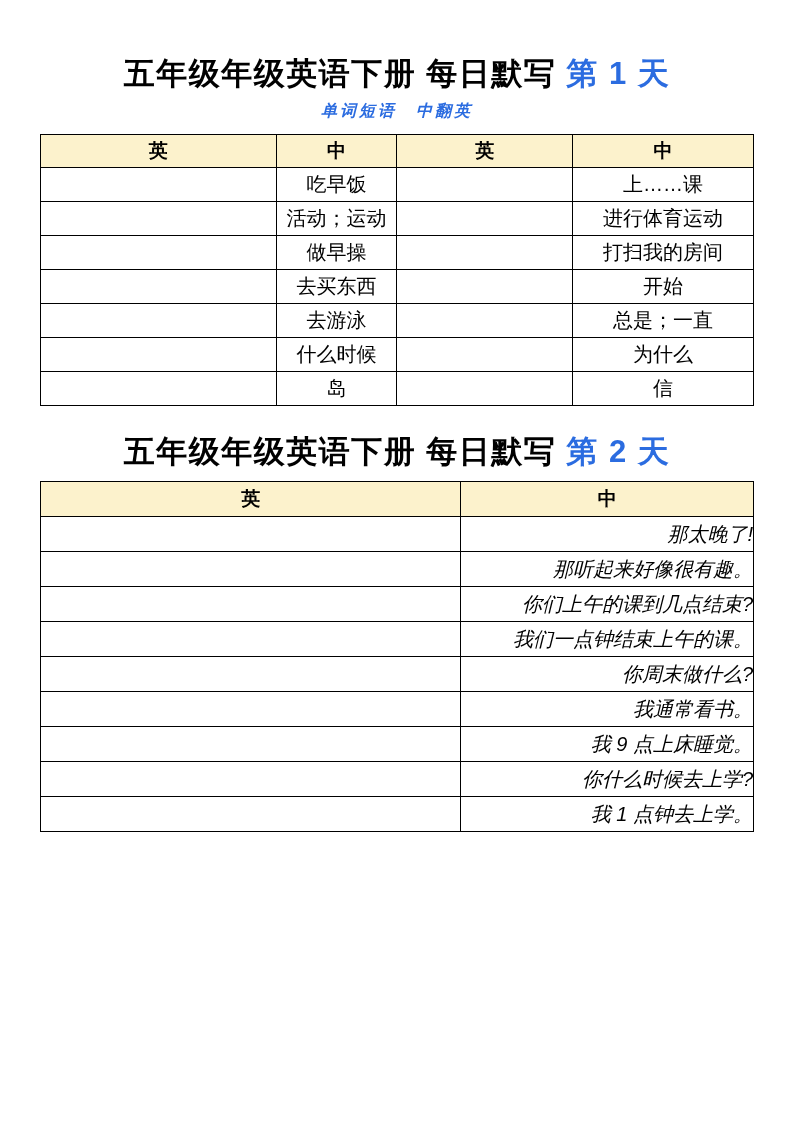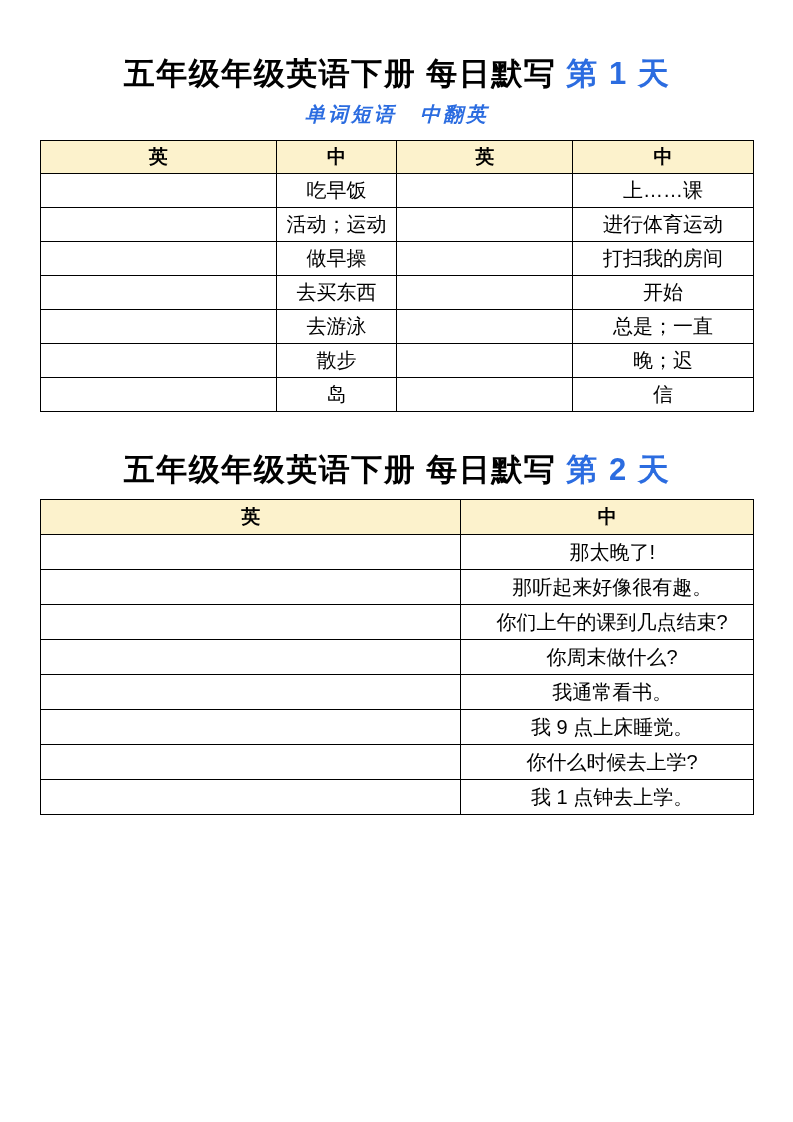--- a/index.html
+++ b/index.html
@@ -26,21 +26,21 @@
     letter-spacing:1.5px;
     line-height:1.15;
     white-space:nowrap;
   }
   .sec-title .day{
     color:var(--accent);
     margin-left:10px;
   }
   .sec-subtitle{
     text-align:center;
-    font-size:20px;
+    font-size:16px;
     font-weight:600;
     font-style:italic;
     letter-spacing:3px;
     color:var(--accent);
     margin-top:9px;
     font-family:"Liberation Serif","DejaVu Serif",serif;
   }
   table{
     border-collapse:collapse;
     width:714px;
@@ -66,24 +66,25 @@
   .t1 col.c1{width:33.05%;}
   .t1 col.c2{width:16.95%;}
   .t1 col.c3{width:24.65%;}
   .t1 col.c4{width:25.35%;}
   
   .t2 thead th{height:35px;}
   .t2 td{height:35px;}
   .t2 col.c1{width:58.95%;}
   .t2 col.c2{width:41.05%;}
   .t2 td.t2-zh{
-    text-align:center;
+    text-align:right;
     padding-left:10px;
-  }
-  .section-2{margin-top:40px;}
+    font-style:italic;
+  }
+  .section-2{margin-top:28px;}
 </style>
 </head>
 <body>
 
 <div class="page">
 
   <div class="section-1">
     <div class="sec-title">
       <span>五年级年级英语下册 每日默写</span><span class="day">第 1 天</span>
     </div>
@@ -130,23 +131,23 @@
             <td>开始</td>
           </tr>
           <tr>
             <td></td>
             <td>去游泳</td>
             <td></td>
             <td>总是；一直</td>
           </tr>
           <tr>
             <td></td>
-            <td>散步</td>
-            <td></td>
-            <td>晚；迟</td>
+            <td>什么时候</td>
+            <td></td>
+            <td>为什么</td>
           </tr>
           <tr>
             <td></td>
             <td>岛</td>
             <td></td>
             <td>信</td>
           </tr>
         </tbody>
     </table>
   </div>
@@ -175,20 +176,24 @@
           <tr>
             <td class="t2-en"></td>
             <td class="t2-zh">那听起来好像很有趣。</td>
           </tr>
           <tr>
             <td class="t2-en"></td>
             <td class="t2-zh">你们上午的课到几点结束?</td>
           </tr>
           <tr>
             <td class="t2-en"></td>
+            <td class="t2-zh">我们一点钟结束上午的课。</td>
+          </tr>
+          <tr>
+            <td class="t2-en"></td>
             <td class="t2-zh">你周末做什么?</td>
           </tr>
           <tr>
             <td class="t2-en"></td>
             <td class="t2-zh">我通常看书。</td>
           </tr>
           <tr>
             <td class="t2-en"></td>
             <td class="t2-zh">我 9 点上床睡觉。</td>
           </tr>

